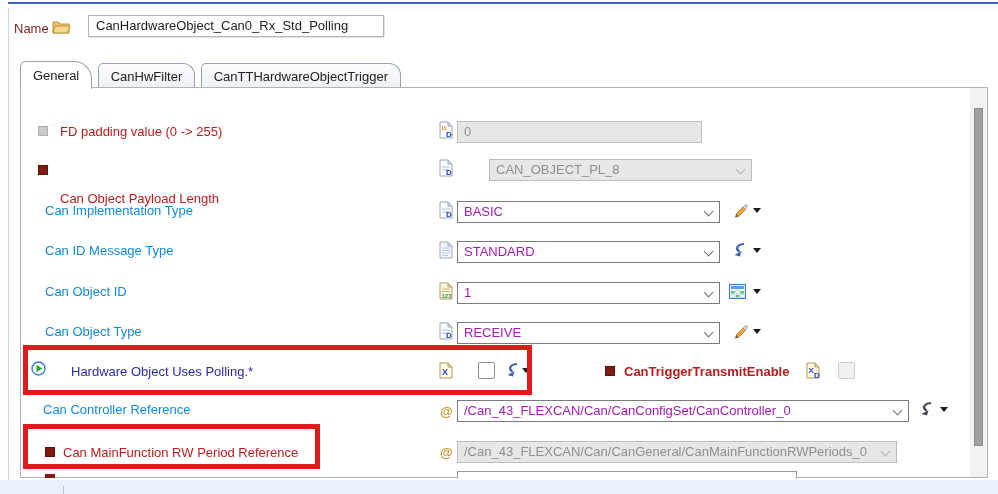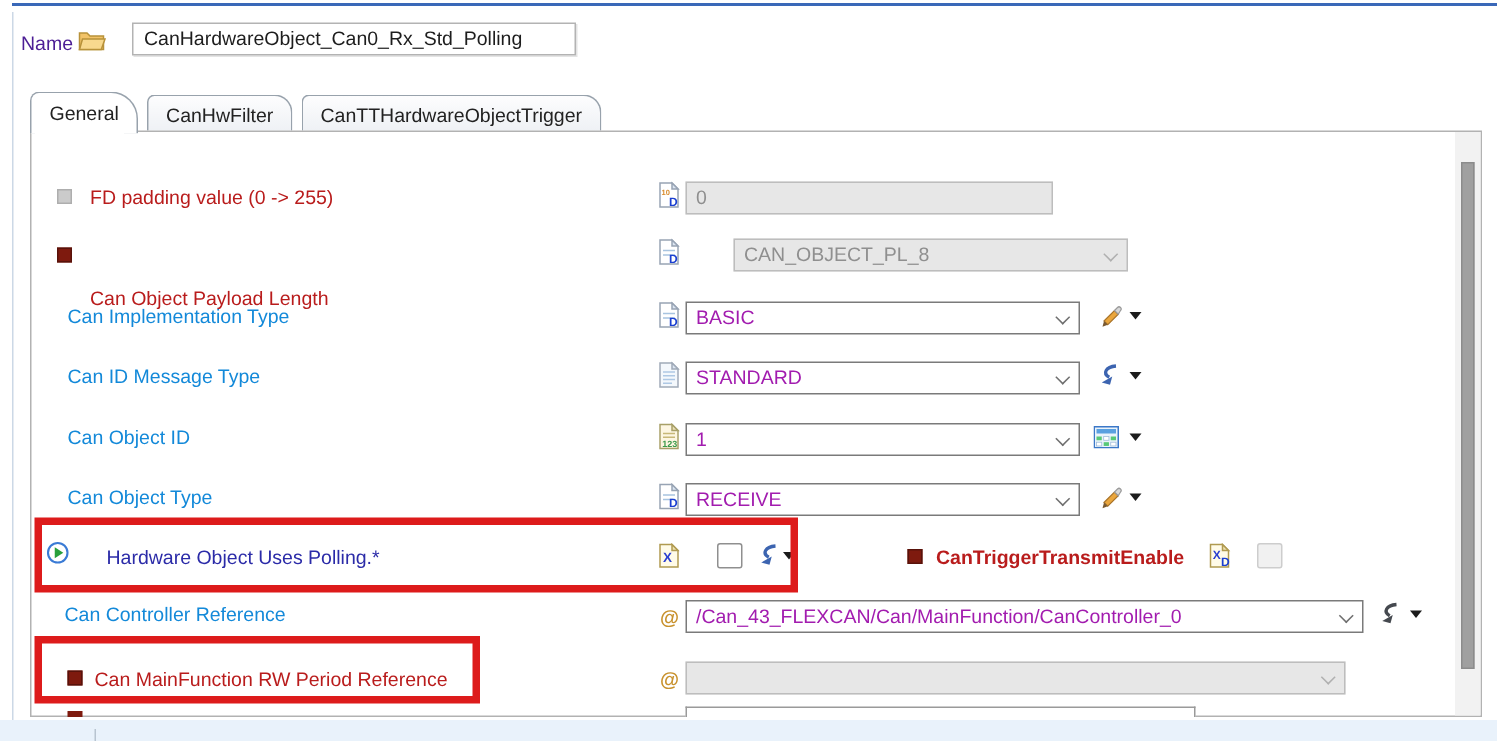--- a/index.html
+++ b/index.html
@@ -6,21 +6,21 @@
   body{
     position:relative;width:998px;height:494px;background:#ffffff;
     font-family:"Liberation Sans",sans-serif;overflow:hidden;
     -webkit-font-smoothing:antialiased;
   }
   .abs{position:absolute;}
   
   .topline{left:8px;top:2px;width:990px;height:2px;background:#3a68b8;}
   .leftline{left:8px;top:8px;width:1px;height:486px;background:#ccd8e6;}
   
-  .namelbl{left:14px;top:21px;font-size:13px;color:#4c1d95;}
+  .namelbl{left:14px;top:21px;font-size:13px;color:#7f1d1d;}
   .nameinput{
     left:88px;top:15px;width:296px;height:22px;box-sizing:border-box;
     border:1px solid #b3b3b3;background:#fff;font-size:13px;color:#1d1d1d;
     line-height:20px;padding-left:7px;box-shadow:1px 1px 0 #e4e4e4;
   }
   
   .tabbar{left:20px;top:61px;height:27px;white-space:nowrap;}
   .tab{
     position:relative;display:inline-block;vertical-align:bottom;height:25px;line-height:25px;
     padding:0 12px;border:1px solid #98a2ac;border-bottom:none;
@@ -225,33 +225,33 @@
     <path d="M1 1 h8 l4 4 v11 H1 z" fill="#fffbe8" stroke="#b09a50"></path>
     <path d="M9 1 l4 4 h-4 z" fill="#eee2b0" stroke="#b09a50"></path>
     <text x="2.5" y="10.5" font-size="8" fill="#2b3fd0" font-weight="bold">X</text>
     <text x="8" y="15.5" font-size="8" fill="#1b3fd1" font-weight="bold">D</text>
   </svg>
 </span>
 <span class="abs cb off" style="left:838px;top:362px;"></span>
 
 <span class="abs lbl blue" style="left:43px;top:402px;">Can Controller Reference</span>
 <span class="abs aticon" style="left:440px;top:404px;">@</span>
-<div class="abs field" style="left:457px;top:400px;width:452px;"><span>/Can_43_FLEXCAN/Can/MainFunction/CanController_0</span><span class="chev"></span></div>
+<div class="abs field" style="left:457px;top:400px;width:452px;"><span>/Can_43_FLEXCAN/Can/CanConfigSet/CanController_0</span><span class="chev"></span></div>
 <span class="abs icon" style="left:918px;top:401px;">
   <svg width="16" height="16" viewBox="0 0 16 16">
     <path d="M13 2 C6 2.5 4 7 8.5 9.5" fill="none" stroke="#45494f" stroke-width="2.2"></path>
     <polygon points="3.5,13 10.5,9 9,14.5" fill="#45494f"></polygon>
   </svg>
 </span>
 <span class="abs ddarrow" style="left:940px;top:407px;"></span>
 
 <span class="abs bullet red" style="left:45px;top:447px;"></span>
 <span class="abs lbl dis" style="left:63px;top:445px;">Can MainFunction RW Period Reference</span>
 <span class="abs aticon" style="left:440px;top:445px;">@</span>
-<div class="abs field off" style="left:457px;top:441px;width:440px;"><span class="chev"></span></div>
+<div class="abs field off" style="left:457px;top:441px;width:440px;"><span>/Can_43_FLEXCAN/Can/CanGeneral/CanMainFunctionRWPeriods_0</span><span class="chev"></span></div>
 
 <span class="abs" style="left:45px;top:474px;width:10px;height:4px;background:#7e1a0e;z-index:2;"></span>
 <div class="abs" style="left:457px;top:471px;width:340px;height:7px;background:#fff;border:1px solid #9a9a9a;border-bottom:none;box-sizing:border-box;z-index:2;"></div>
 
 <div class="abs hl" style="left:23px;top:345px;width:509px;height:50px;"></div>
 <div class="abs hl" style="left:23px;top:424px;width:297px;height:45px;"></div>
 
 <div class="abs bottomstrip"></div>
 <div class="abs bottomtick"></div>
 

